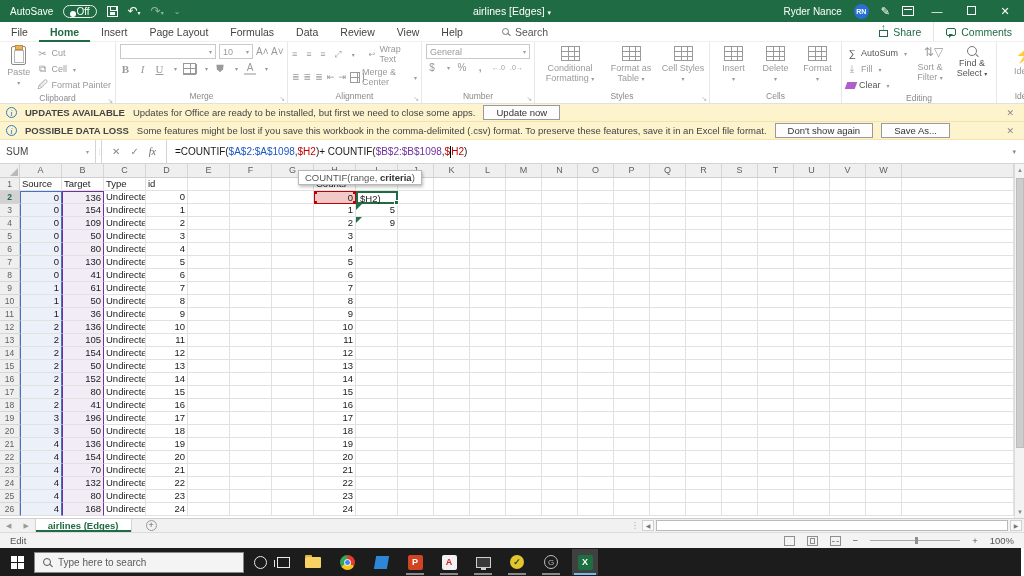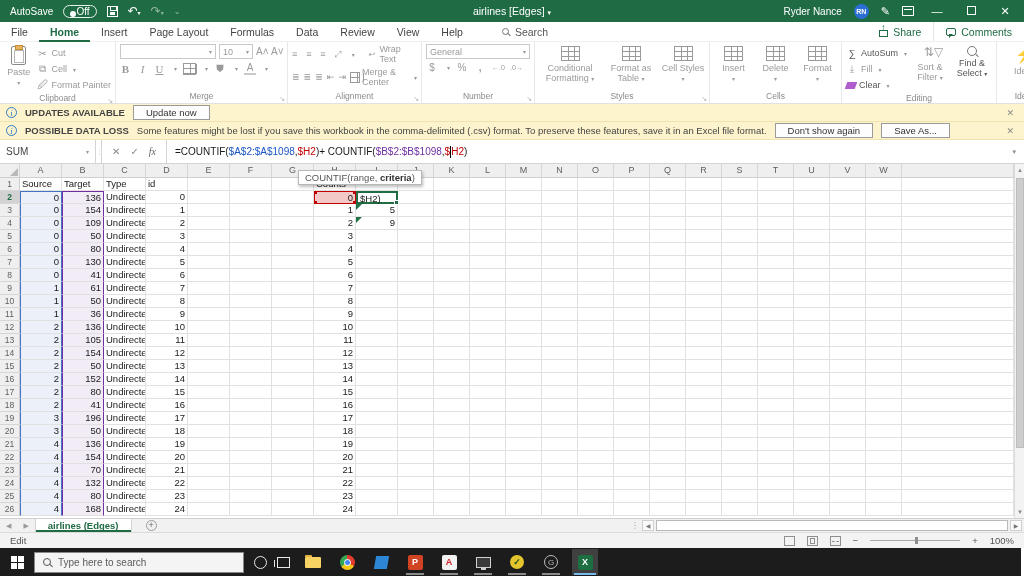--- a/index.html
+++ b/index.html
@@ -409,20 +409,21 @@
       </div>
       <div class="rlabel"><span>Ideas</span></div>
 
     </div>
   </div>
 
   <div id="notif-container">
       <div class="notifbar" style="top: 104px;">
         <span class="info-ic">i</span>
         <span class="ntitle">UPDATES AVAILABLE</span>
+        <span class="ntext">Updates for Office are ready to be installed, but first we need to close some apps.</span>
         <button class="nbtn">Update now</button>
         <span class="nclose">✕</span>
       </div>
       <div class="notifbar" style="top: 122px;">
         <span class="info-ic">i</span>
         <span class="ntitle">POSSIBLE DATA LOSS</span>
         <span class="ntext">Some features might be lost if you save this workbook in the comma-delimited (.csv) format. To preserve these features, save it in an Excel file format.</span>
         <button class="nbtn">Don't show again</button>
         <button class="nbtn">Save As...</button>
         <span class="nclose">✕</span>

